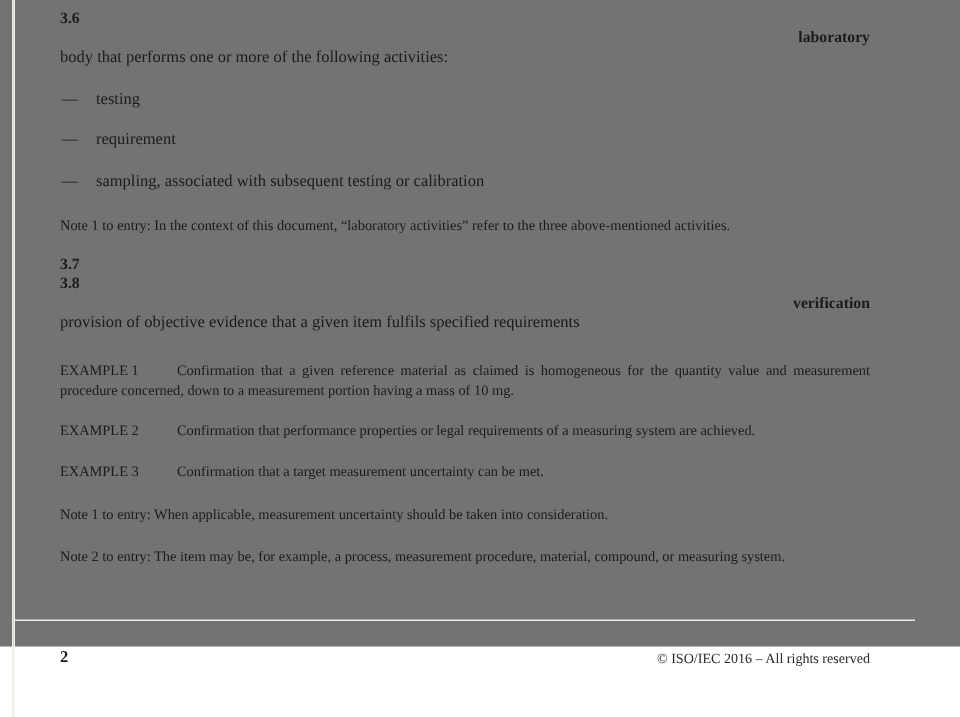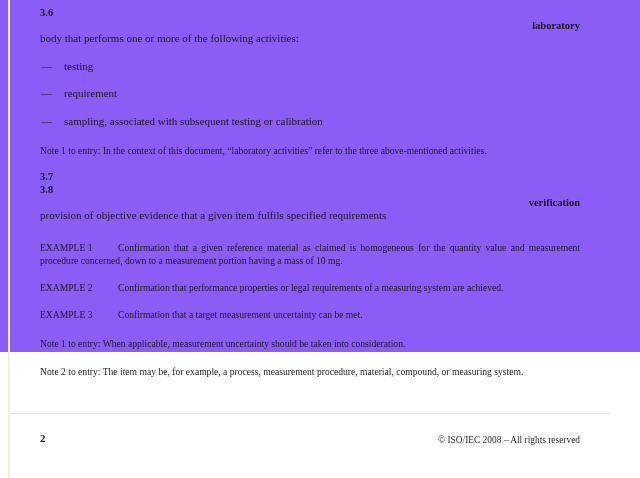--- a/index.html
+++ b/index.html
@@ -14,22 +14,22 @@
     overflow: hidden;
     font-family: "Liberation Serif", "DejaVu Serif", serif;
     color: #1b1b1b;
     position: relative;
   }
 
   .page {
     position: absolute;
     left: 0; top: 0;
     width: 640px;
-    height: 352px;
-    background: #8b5cf6;
+    height: 431px;
+    background: #737373;
     box-sizing: border-box;
   }
 
   
   .gutter-line {
     position: absolute;
     left: 8px;
     top: 0;
     width: 1px;
     height: 478px;
@@ -233,18 +233,18 @@
 
       <p class="note note-a">Note 1 to entry: When applicable, measurement uncertainty should be taken into consideration.</p>
       <p class="note note-b">Note 2 to entry: The item may be, for example, a process, measurement procedure, material, compound, or measuring system.</p>
     </div>
 
   </div>
 
   <div class="footer-rule"></div>
 
   <div class="page-number">2</div>
-  <div class="copyright">© ISO/IEC 2008 – All rights reserved</div>
+  <div class="copyright">© ISO/IEC 2016 – All rights reserved</div>
 
   <div class="watermark">
   </div>
 
 </div>
 
 </body></html>

